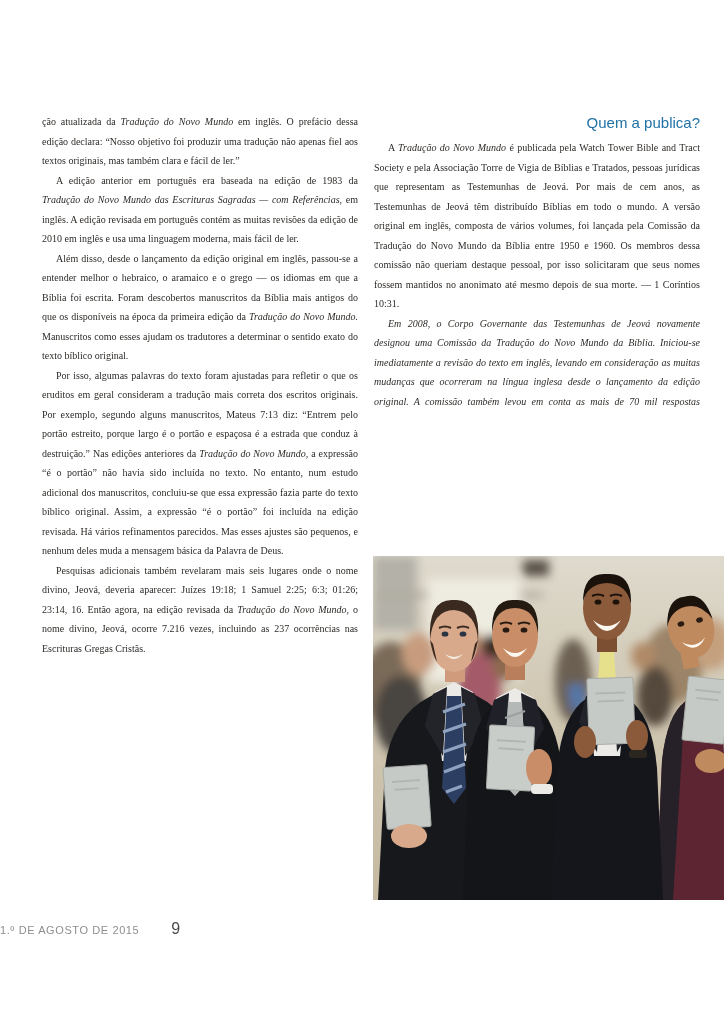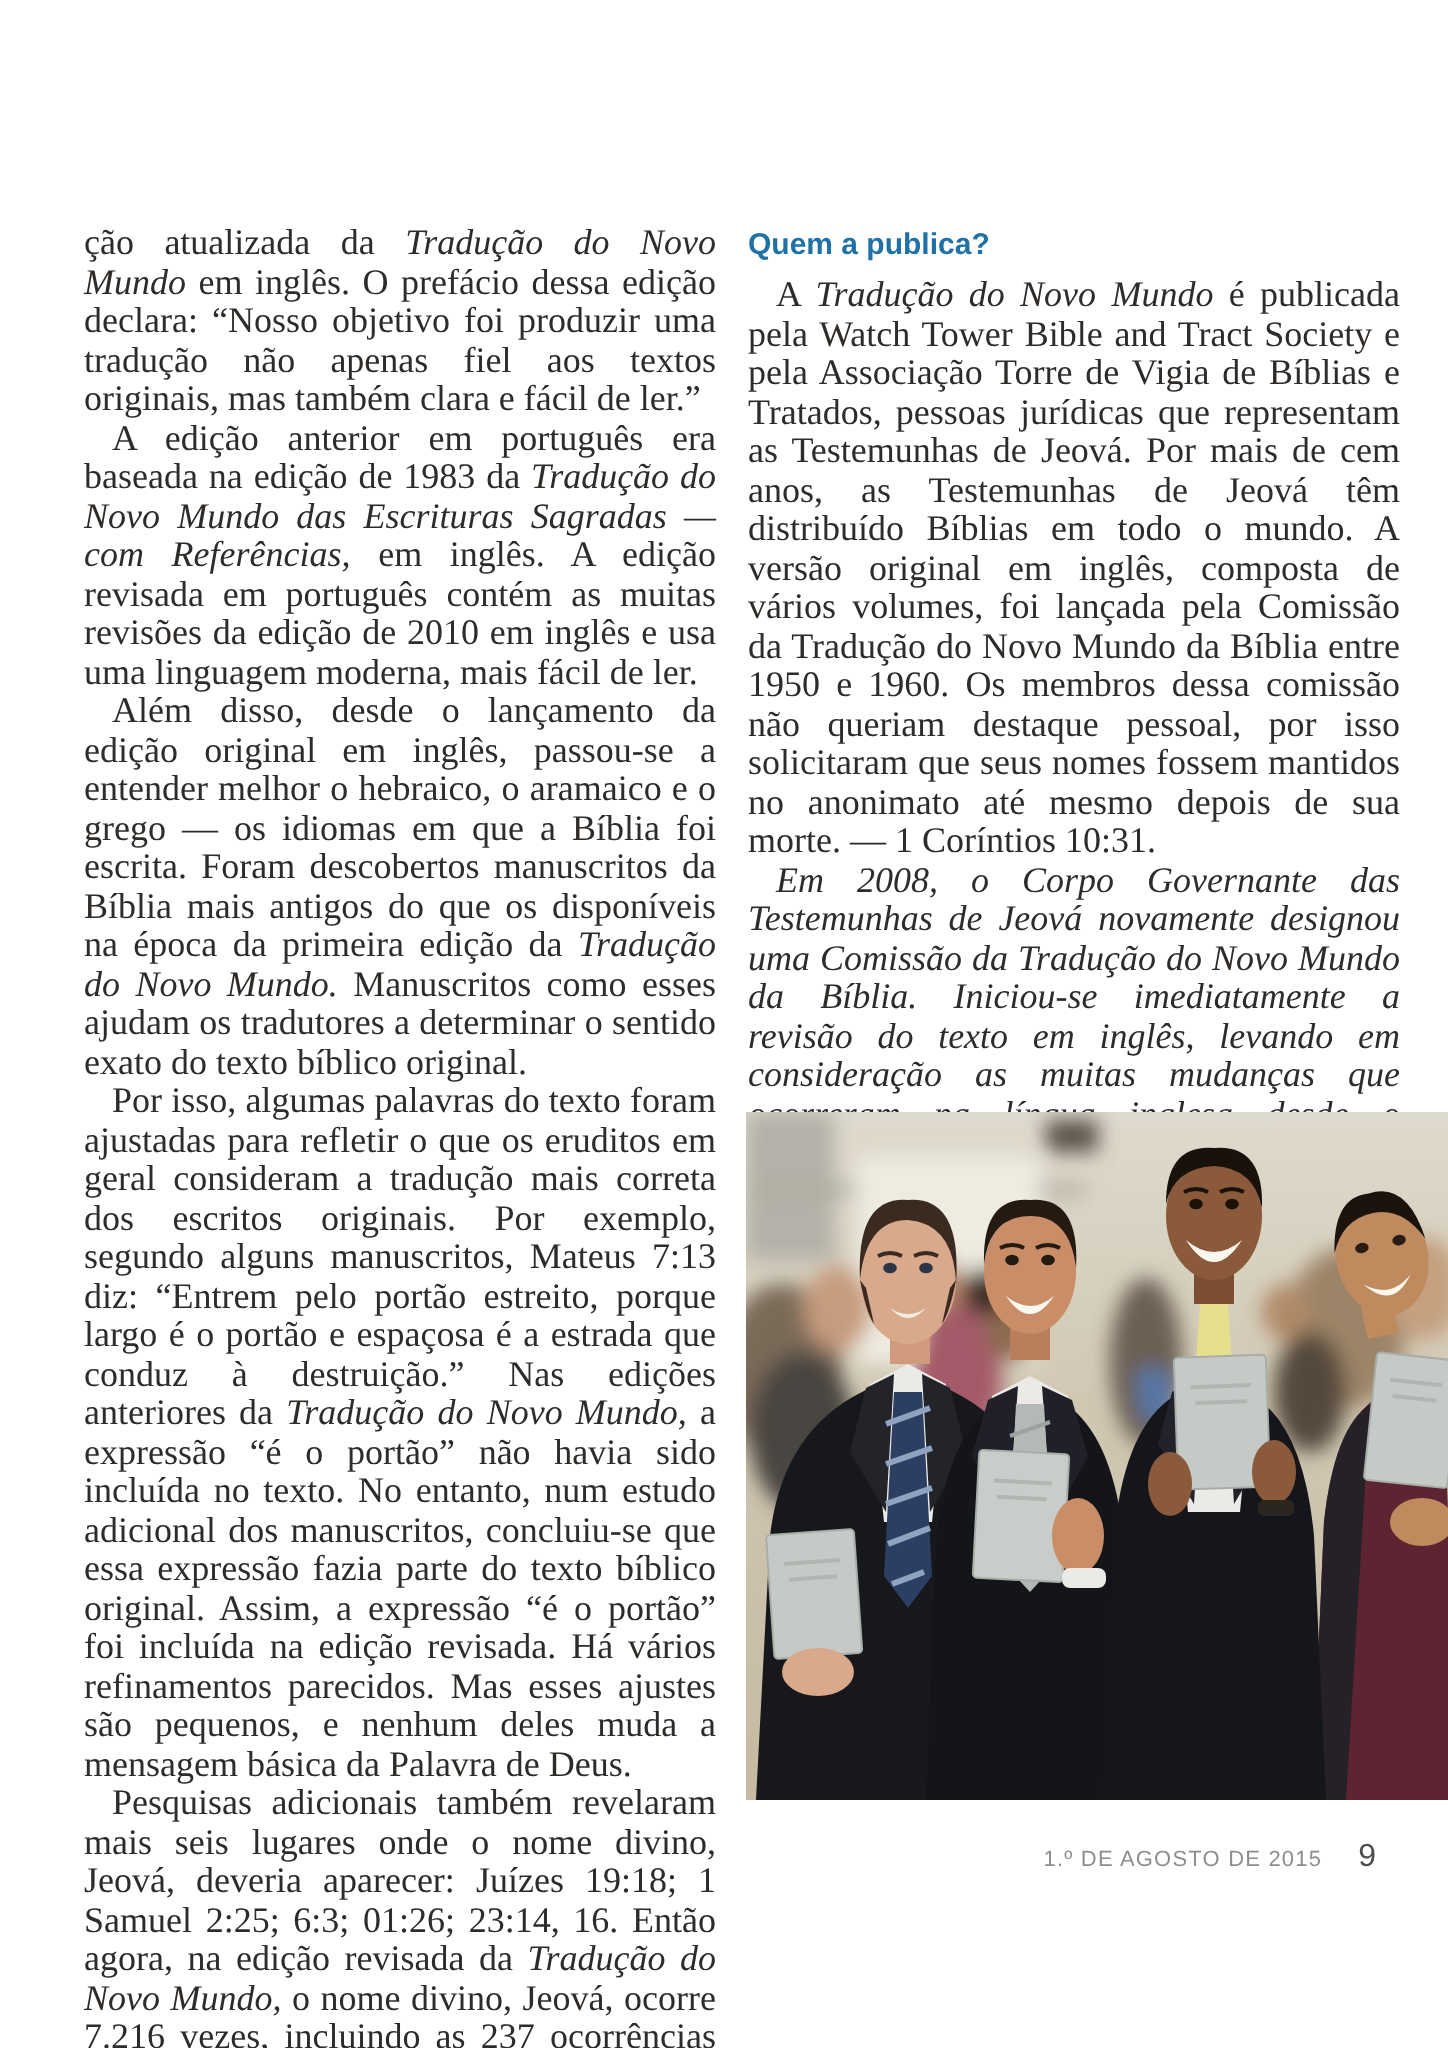--- a/index.html
+++ b/index.html
@@ -2,30 +2,30 @@
 <html lang="pt"><head>
 <meta charset="utf-8">
 <style>
   html,body{margin:0;padding:0;background:#fff;}
   .page{position:relative;width:724px;height:1024px;background:#ffffff;overflow:hidden;
         font-family:"Liberation Serif",serif;color:#2e2b28;}
   .columns{position:absolute;top:112px;left:42px;width:658px;display:flex;gap:16px;}
   .col{text-align:justify;}
   .col-left{width:316px;}
   .col-right{width:326px;}
-  .col p{margin:0;font-size:18px;line-height:19.5px;}
+  .col p{margin:0;font-size:10px;line-height:19.5px;}
   .col p.indent{text-indent:14px;}
   .col p.cont{text-align-last:justify;font-style:italic;}
   .col p i{font-style:italic;}
-  .section-heading{margin:2px 0 6px 0;text-align:left;
-        font-family:"Liberation Sans",sans-serif;font-weight:bold;
+  .section-heading{margin:2px 0 6px 0;text-align:right;
+        font-family:"Liberation Sans",sans-serif;font-weight:normal;
         font-size:15px;line-height:18px;}
   .photo{position:absolute;left:373px;top:556px;width:351px;height:344px;display:block;}
   .footer{position:absolute;top:920px;left:0;width:688px;display:flex;
-        justify-content:flex-end;align-items:baseline;gap:18px;
+        justify-content:flex-start;align-items:baseline;gap:32px;
         font-family:"Liberation Sans",sans-serif;}
   .footer-date{font-size:11px;letter-spacing:0.6px;color:#8e8e8e;}
   .footer-page{font-size:16px;color:#4d4d4d;}
 </style>
 </head>
 <body>
 
 <div class="page">
 
   <div class="columns">

